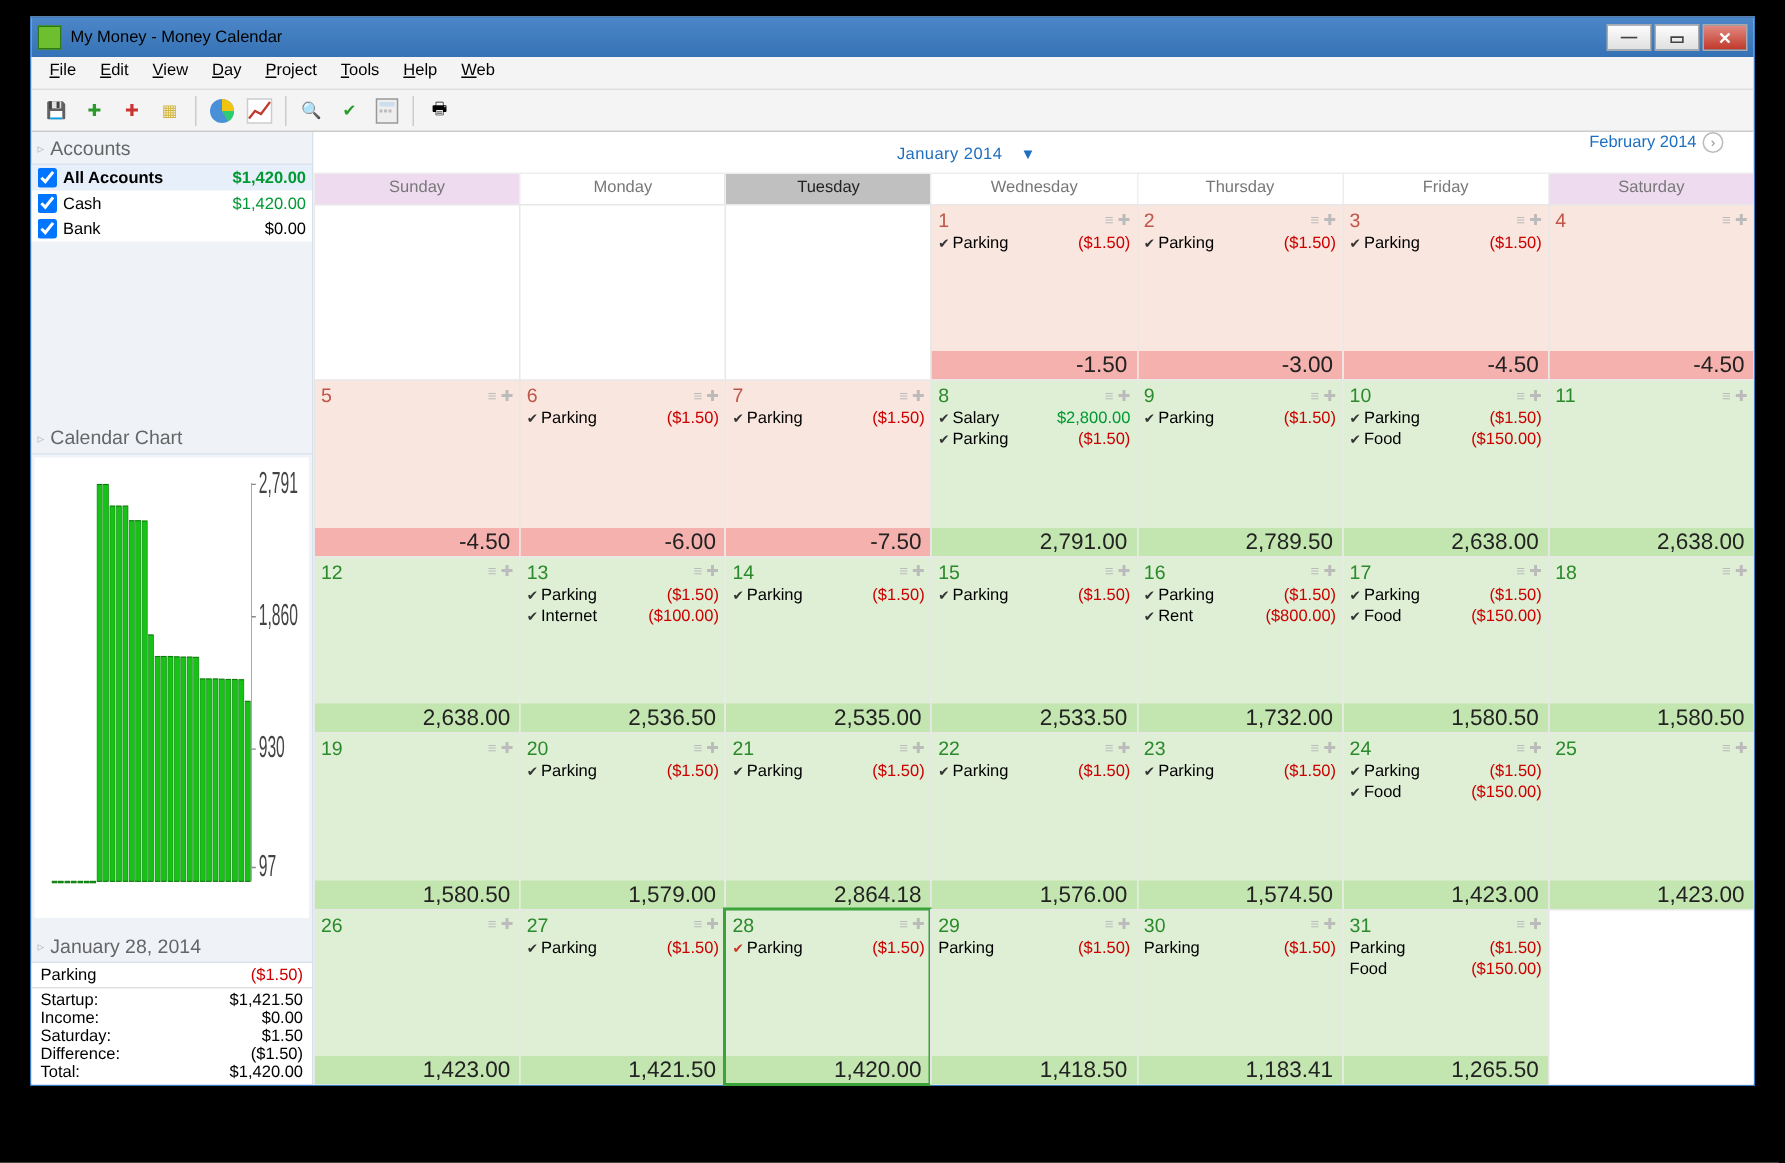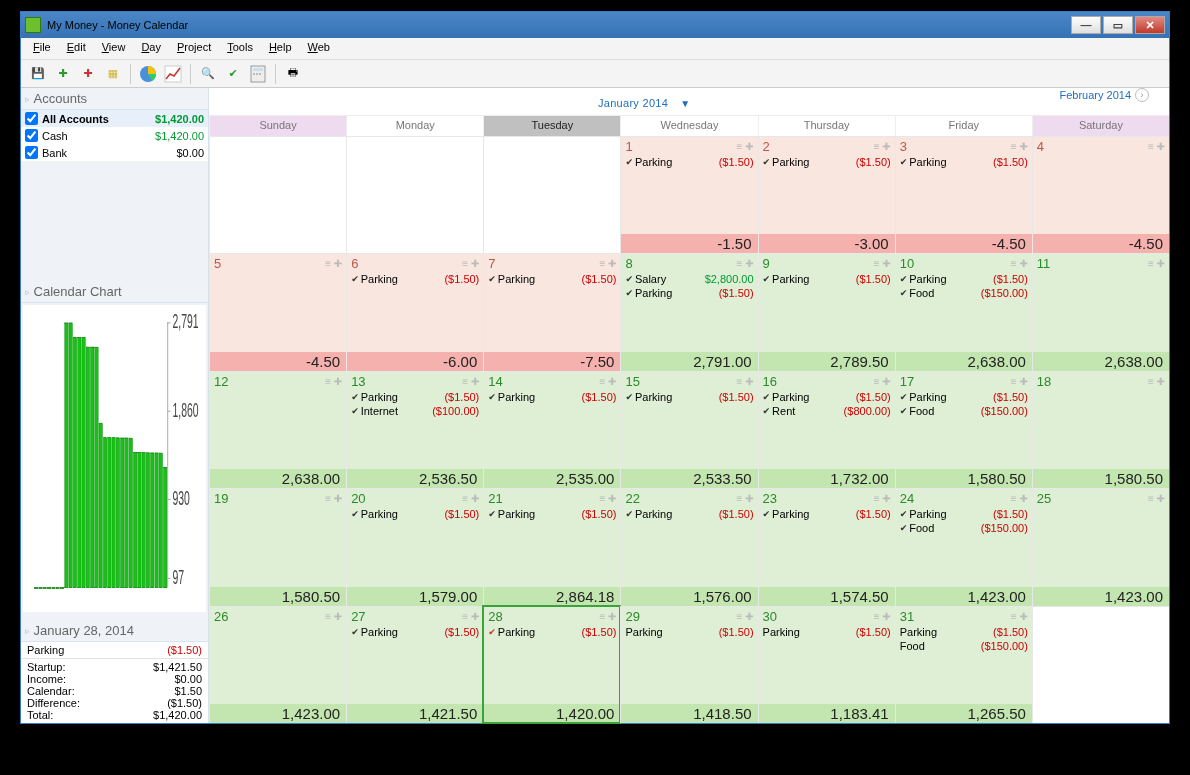--- a/index.html
+++ b/index.html
@@ -206,21 +206,21 @@
         <div class="statslist" id="stats">
             <div class="statrow">
               <span>Startup:</span>
               <span>$1,421.50</span>
             </div>
             <div class="statrow">
               <span>Income:</span>
               <span>$0.00</span>
             </div>
             <div class="statrow">
-              <span>Calendar:</span>
+              <span>Saturday:</span>
               <span>$1.50</span>
             </div>
             <div class="statrow">
               <span>Difference:</span>
               <span>($1.50)</span>
             </div>
             <div class="statrow">
               <span>Total:</span>
               <span>$1,420.00</span>
             </div>

